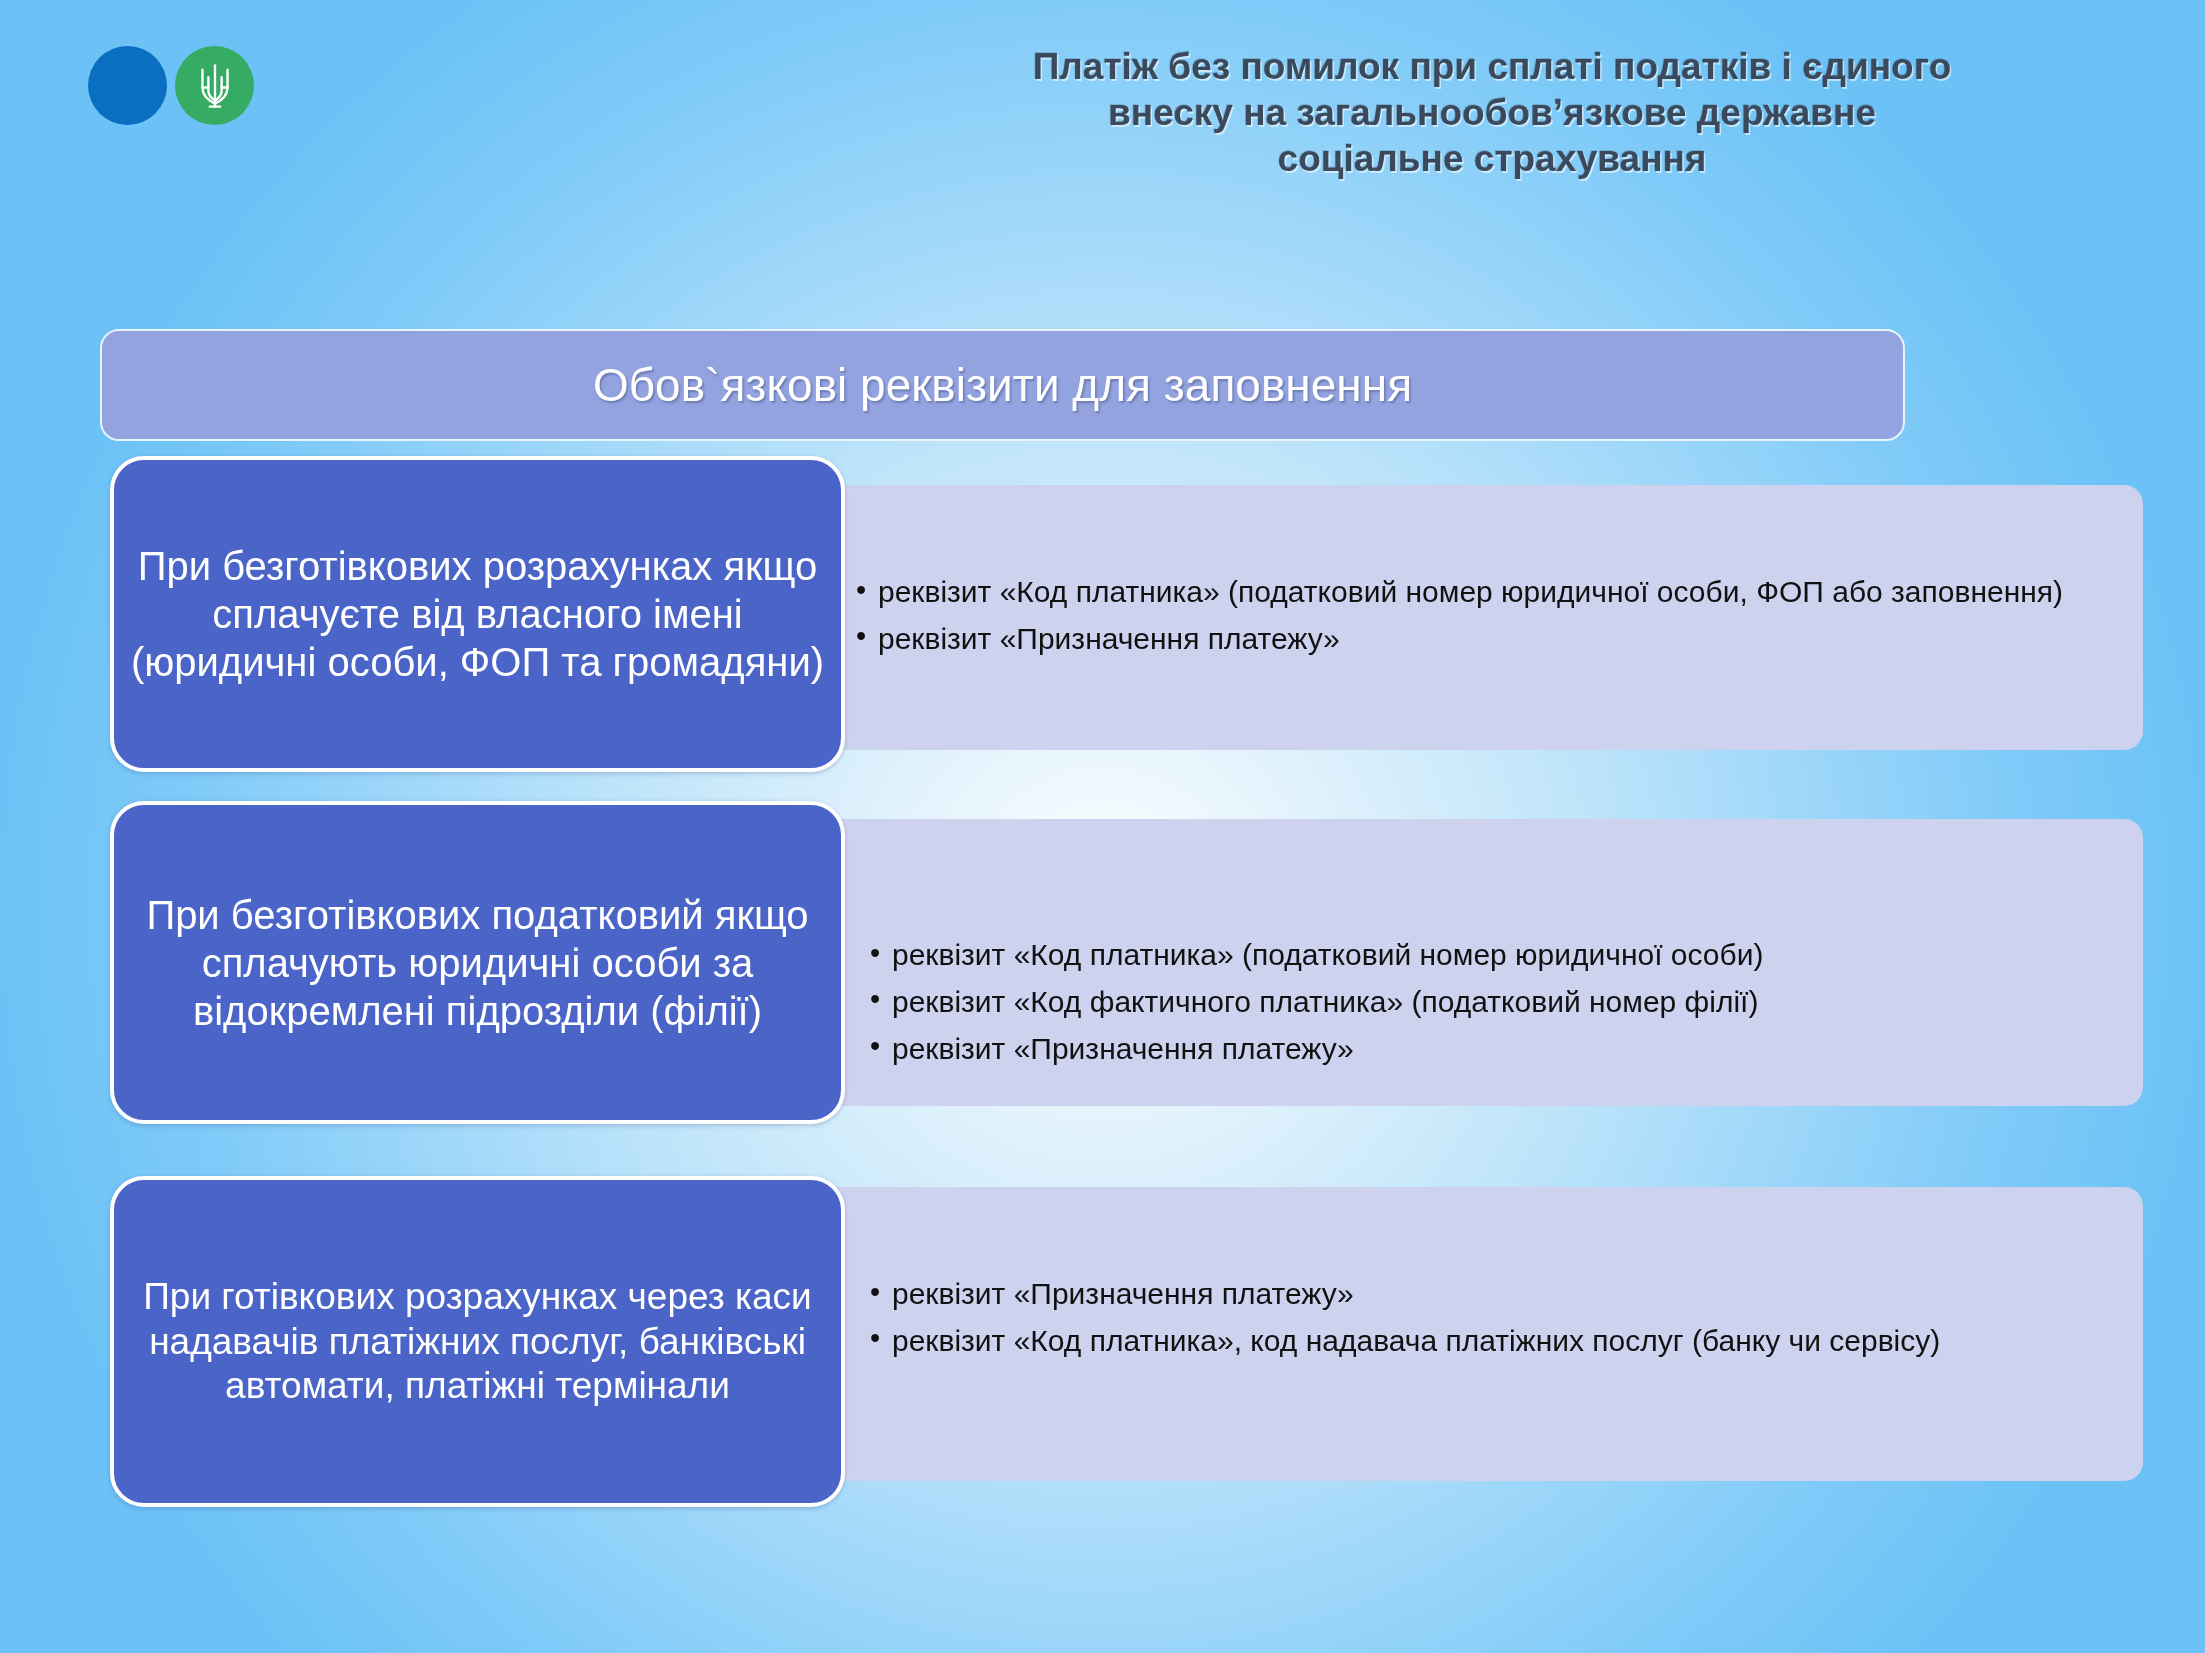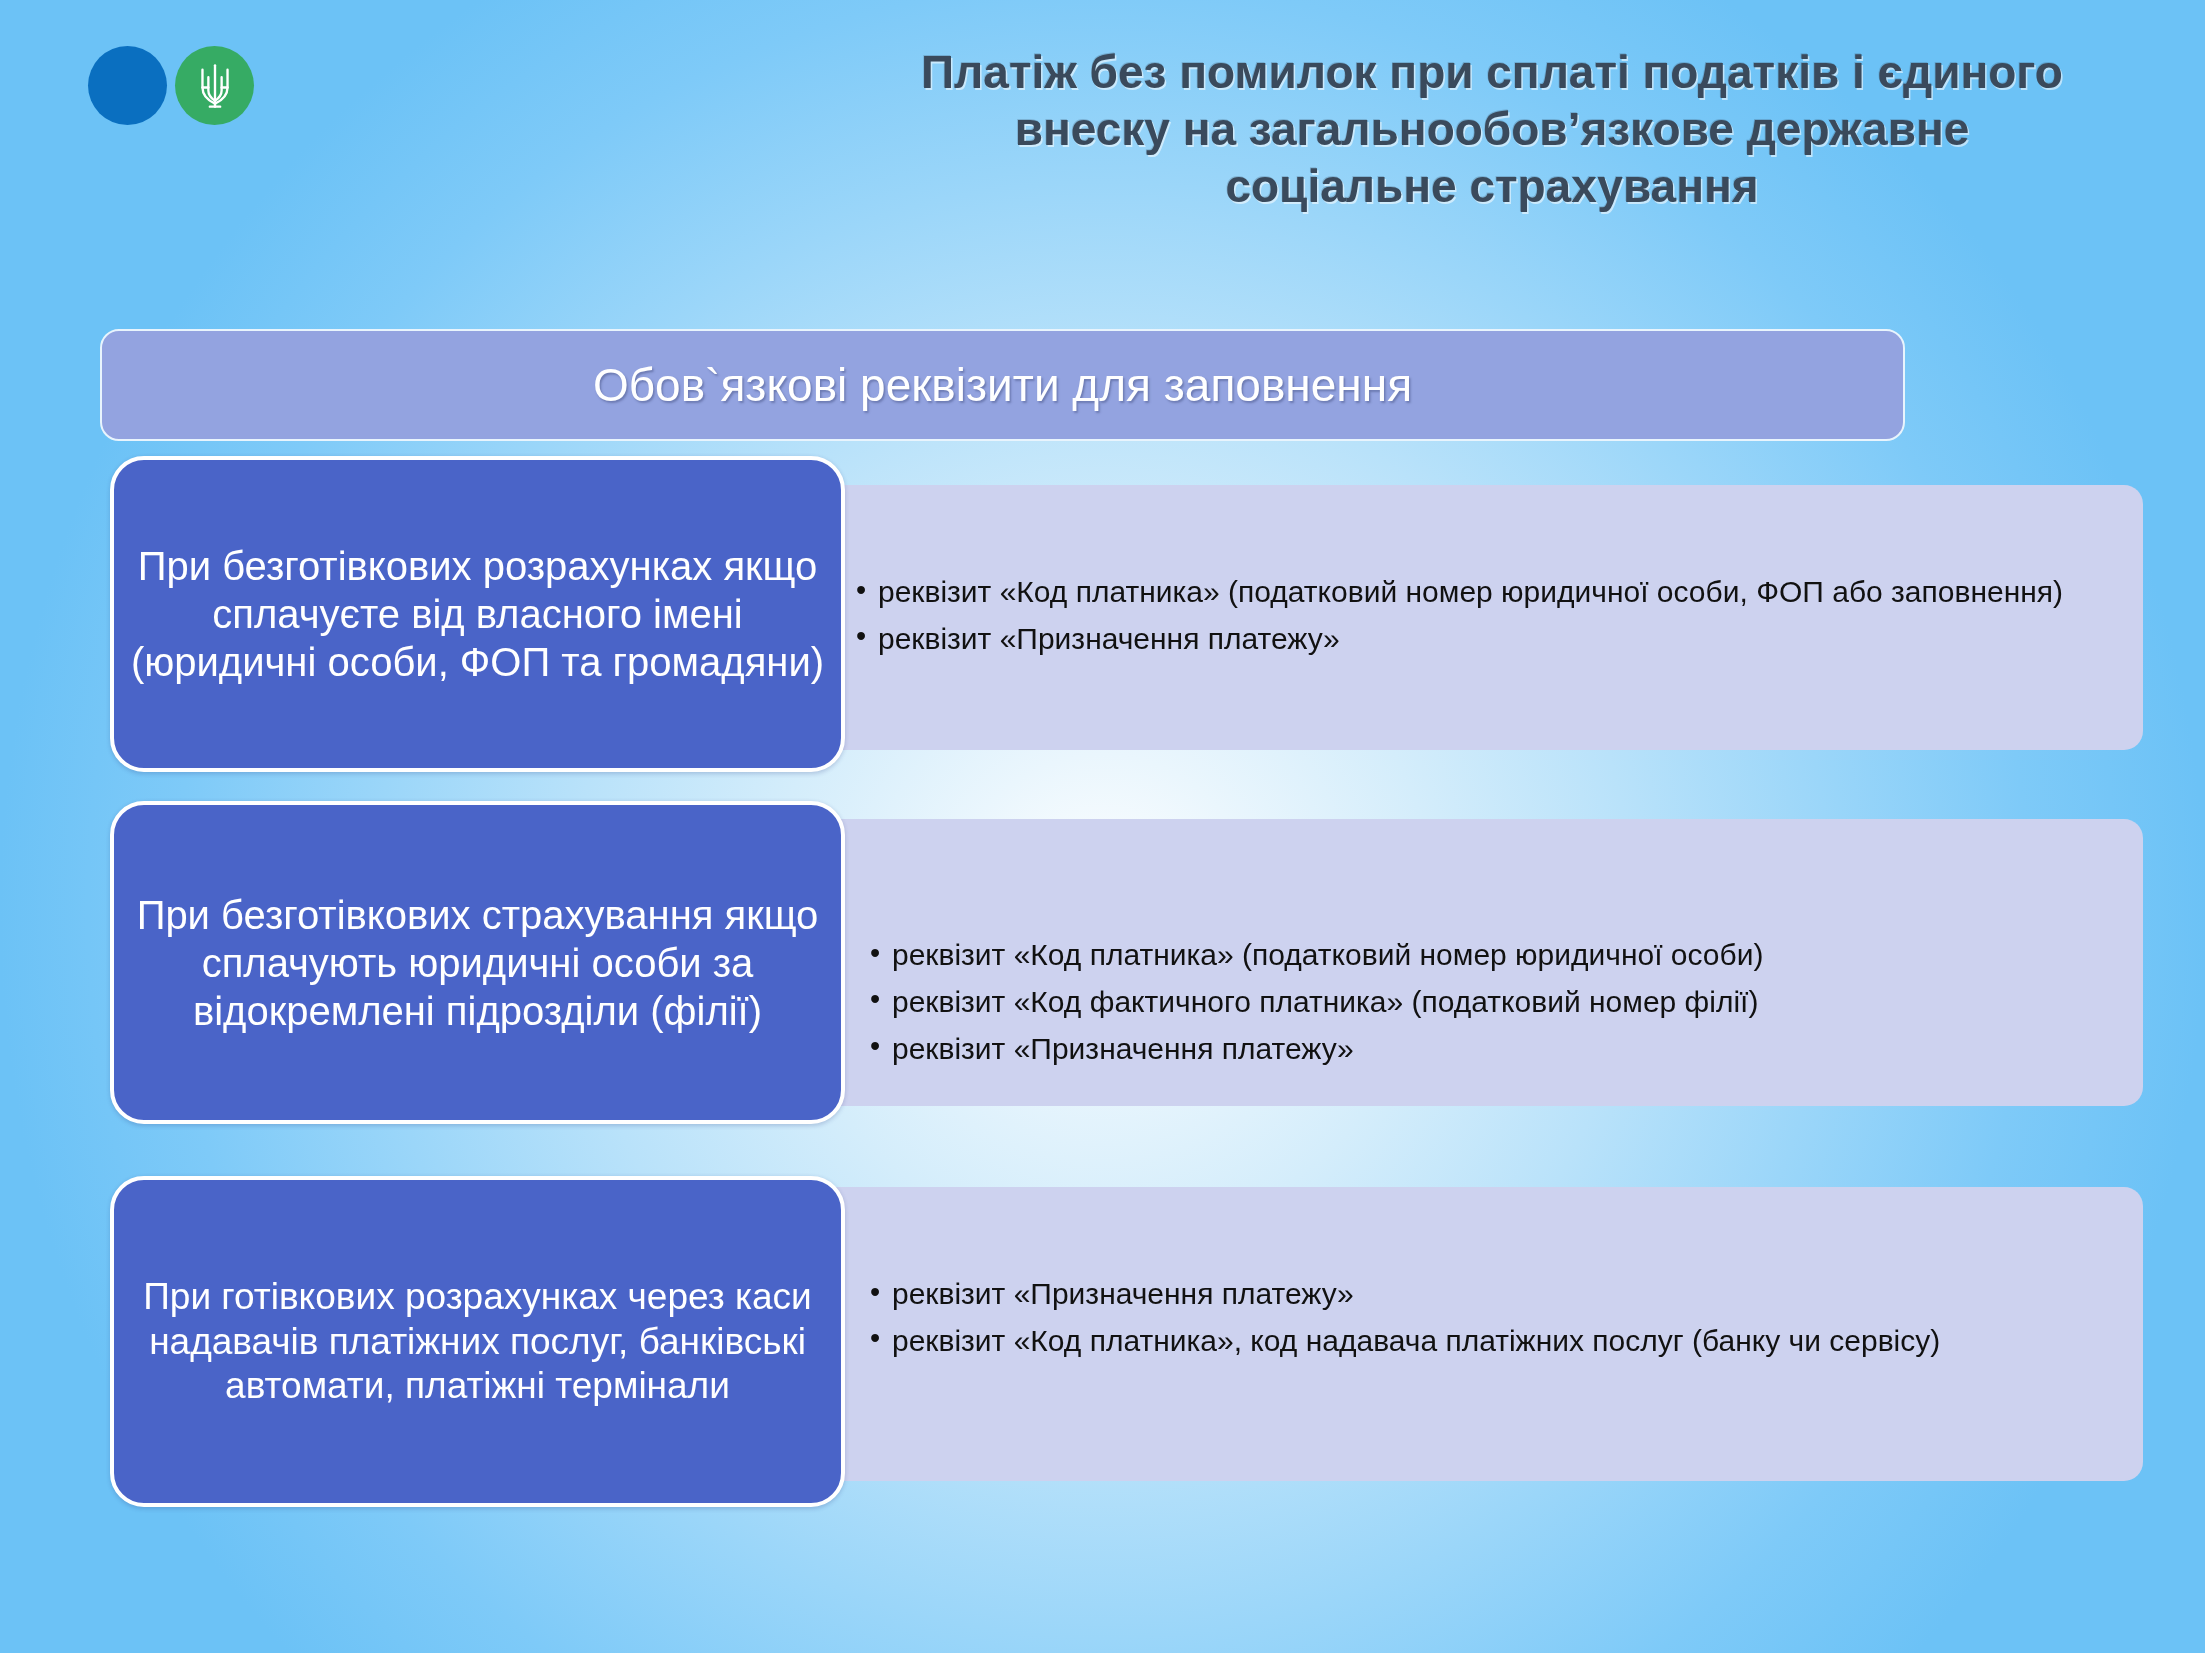--- a/index.html
+++ b/index.html
@@ -81,21 +81,21 @@
   }
 
   #slide-title {
     position: absolute;
     left: 823px;
     top: 44px;
     width: 1338px;
     text-align: center;
     font-family: "Liberation Sans", sans-serif;
     font-weight: bold;
-    font-size: 46px;
+    font-size: 37px;
     line-height: 1.24;
     color: #3a4a5c;
     text-shadow:
       1.5px 1.5px 0 rgba(255,255,255,0.55),
       -0.7px -0.7px 0 rgba(60,80,100,0.25);
     letter-spacing: 0px;
   }
   #slide-title .tline { display: block; }
 
   
@@ -243,21 +243,21 @@
     </div>
     <ul class="bullets">
       <li>реквізит «Код платника» (податковий номер юридичної особи, ФОП або заповнення)</li>
       <li>реквізит «Призначення платежу»</li>
     </ul>
   </div>
 
   <div class="row row-2">
     <div class="panel"></div>
     <div class="blue-box">
-      <div class="blue-box-text">При безготівкових страхування якщо сплачують юридичні особи за відокремлені підрозділи (філії)</div>
+      <div class="blue-box-text">При безготівкових податковий якщо сплачують юридичні особи за відокремлені підрозділи (філії)</div>
     </div>
     <ul class="bullets">
       <li>реквізит «Код платника» (податковий номер юридичної особи)</li>
       <li>реквізит «Код фактичного платника» (податковий номер філії)</li>
       <li>реквізит «Призначення платежу»</li>
     </ul>
   </div>
 
   <div class="row row-3">
     <div class="panel"></div>

